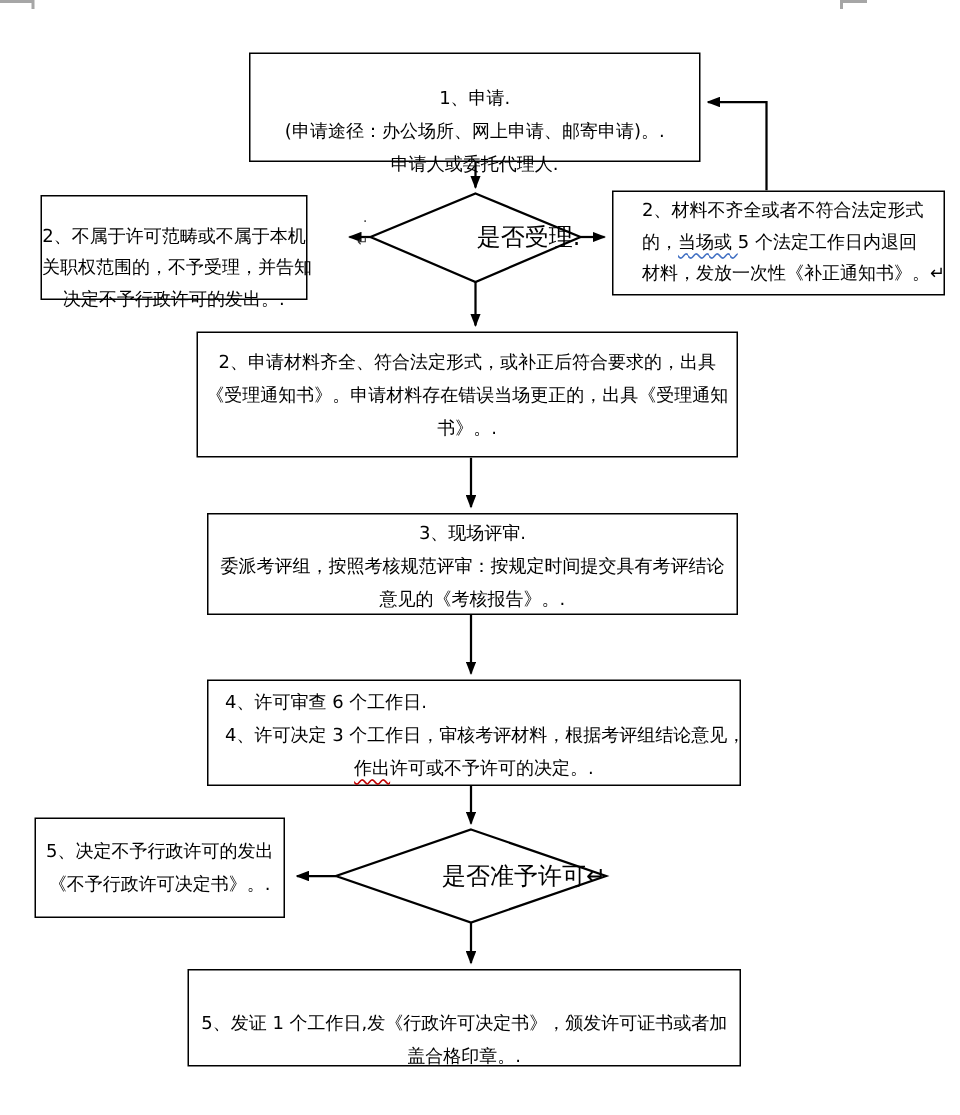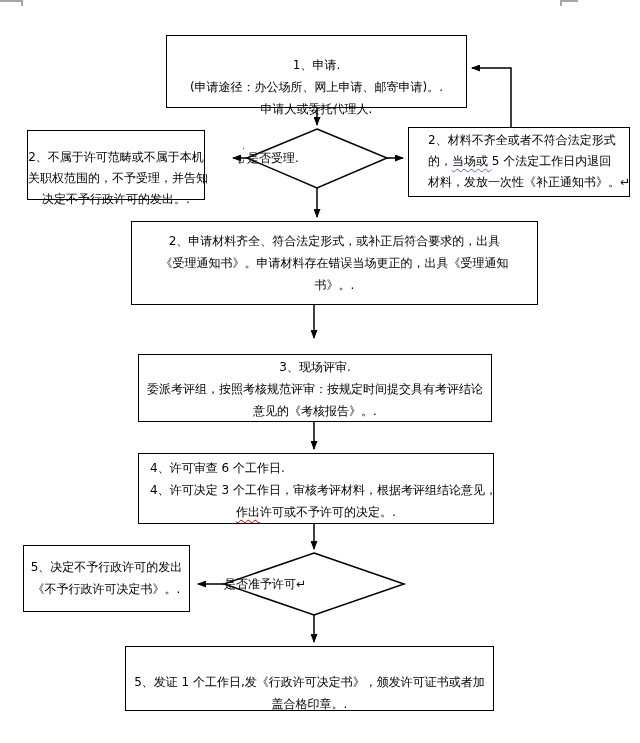--- a/index.html
+++ b/index.html
@@ -19,23 +19,23 @@
     background:#ffffff;
     font-size:12px;
     line-height:22px;
     text-align:center;
   }
   .node .ln{white-space:nowrap;}
   .node .ln.left{text-align:left;}
   .node .ln.center{text-align:center;}
   .dlabel{
     position:absolute;
-    font-size:12px;
+    font-size:16px;
     line-height:14px;
-    text-align:left;
+    text-align:right;
     white-space:nowrap;
   }
   .sq-blue{
     text-decoration-line:underline;
     text-decoration-style:wavy;
     text-decoration-color:#4472c4;
     text-decoration-thickness:1px;
     text-underline-offset:3px;
   }
   .sq-red{
@@ -48,22 +48,22 @@
   .pmark{
     position:absolute;
     font-size:9px;
     line-height:9px;
     color:#333333;
   }
   
   #node-apply      {left:166px;top:35px; width:301px;height:73px;padding-top:18px;}
   #node-reject     {left:27px; top:130px;width:178px;height:70px;padding-top:16px;line-height:21px;}
   #node-incomplete {left:408px;top:127px;width:222px;height:70px;padding:2px 19px;text-align:left;line-height:21px;}
-  #node-accepted   {left:131px;top:221px;width:407px;height:84px;padding-top:8px;}
-  #node-review     {left:138px;top:354px;width:354px;height:68px;padding-top:1px;}
+  #node-accepted   {left:131px;top:221px;width:361px;height:84px;padding-top:8px;}
+  #node-review     {left:138px;top:342px;width:354px;height:68px;padding-top:1px;}
   #node-decide     {left:138px;top:453px;width:356px;height:71px;padding:3px 11px;}
   #node-deny       {left:23px; top:545px;width:167px;height:67px;padding-top:10px;}
   #node-issue      {left:125px;top:646px;width:369px;height:65px;padding-top:24px;}
   #label-accept{left:247px;top:151px;width:140px;}
   #label-grant {left:224px;top:577px;width:180px;}
   #pmark-1{left:242px;top:142px;}
   #pmark-2{left:238px;top:158px;}
 </style>
 </head>
 <body>

